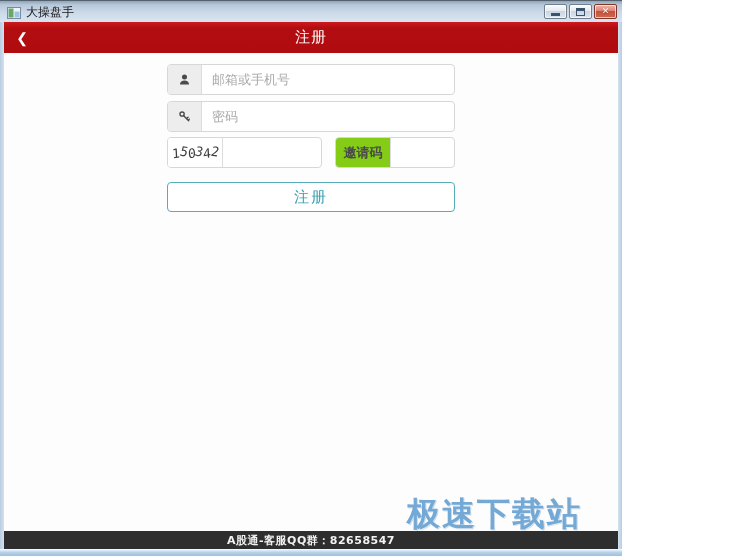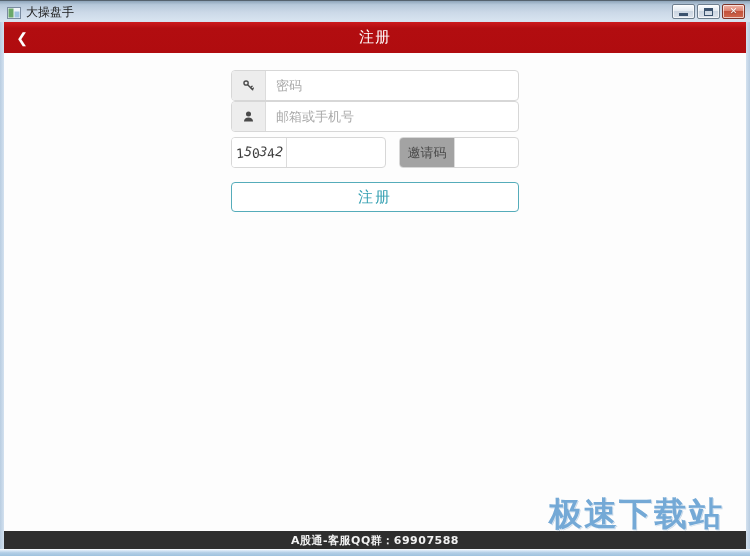--- a/index.html
+++ b/index.html
@@ -1,17 +1,17 @@
 <!DOCTYPE html>
 <html><head>
 <meta charset="utf-8">
 <style>
   * { margin:0; padding:0; box-sizing:border-box; }
   html,body { width:750px; height:556px; font-family:"DejaVu Sans","Liberation Sans",sans-serif; }
-  .window { position:relative; width:750px; height:556px; overflow:hidden; background:#fdfdfd; }
+  .window { position:relative; width:622px; height:556px; overflow:hidden; background:#fdfdfd; }
 
   
   .titlebar {
     height:22px; width:100%;
     background:linear-gradient(180deg,#8ea4ba 0%,#b6c8da 18%,#ccd9e8 55%,#d9e5f1 100%);
     border-top:1px solid #55626e;
     display:flex; align-items:center; position:relative;
   }
   .app-icon { width:14px; height:14px; margin:0 5px 0 7px; display:inline-block; }
   .win-title { font-size:12px; color:#1a1a1a; line-height:22px; }
@@ -80,35 +80,35 @@
     display:flex; align-items:center; justify-content:center; cursor:pointer;
   }
   .captcha-text {
     font-family:"DejaVu Sans Mono","Liberation Mono",monospace;
     font-size:13px; color:#3d3d3d; transform:skewX(-6deg); white-space:nowrap;
   }
   .charsplit span { display:inline-block; }
   .charsplit span:nth-child(odd)  { transform:rotate(-9deg) translateY(1px); }
   .charsplit span:nth-child(even) { transform:rotate(8deg)  translateY(-1px); }
   .label-cell {
-    width:55px; flex:none; background:#a3a3a3; border-right:1px solid #dcdcdc;
+    width:55px; flex:none; background:#84cc16; border-right:1px solid #dcdcdc;
     display:flex; align-items:center; justify-content:center;
-    font-size:13px; font-weight:normal; color:#4a4a4a;
+    font-size:13px; font-weight:bold; color:#4a4a4a;
   }
 
   .register-button {
     width:288px; height:30px; background:#fff;
     border:1px solid #55acba; border-radius:4px; cursor:pointer;
     font-size:15px; color:#35a0b2; letter-spacing:2px;
     font-family:"DejaVu Sans","Liberation Sans",sans-serif;
   }
 
   
   .watermark {
-    position:absolute; right:26px; top:492px; z-index:8;
+    position:absolute; right:40px; top:492px; z-index:8;
     font-size:33px; font-weight:bold; letter-spacing:2px;
     color:#74a9d6; text-shadow:0 1px 1px rgba(255,255,255,.6), 1px 1px 0 rgba(90,140,190,.35);
     pointer-events:none;
   }
 
   
   .footer {
     height:18px; margin:0 4px; background:#2e2e2e;
     display:flex; align-items:center; justify-content:center;
   }
@@ -149,60 +149,60 @@
   <div class="app-header">
     <div class="back-button">
       <span class="back-glyph">❮</span>
     </div>
     <span class="page-title">注册</span>
   </div>
 
   <div class="content">
     <div class="reg-form">
 
+      <div class="input-group">
+        <span class="icon-cell">
+          <svg width="13" height="13" viewBox="0 0 16 16">
+            <circle cx="8" cy="4.8" r="3.1" fill="#4a4a4a"></circle>
+            <path d="M2.4 14c0-3.1 2.6-4.9 5.6-4.9s5.6 1.8 5.6 4.9z" fill="#4a4a4a"></path>
+          </svg>
+        </span>
+        <input type="text" placeholder="邮箱或手机号" style="">
+      </div>
+
       <div class="input-group mt6">
         <span class="icon-cell">
           <svg width="13" height="13" viewBox="0 0 16 16">
             <g stroke="#4a4a4a" stroke-width="1.7" fill="none" stroke-linecap="round">
               <circle cx="5" cy="5" r="2.6"></circle>
               <path d="M7 7 L13.2 13.2"></path>
               <path d="M10.6 10.6 L12.4 8.8"></path>
               <path d="M12.6 12.6 L14.1 11.1" stroke-width="1.4"></path>
             </g>
           </svg>
         </span>
         <input type="password" placeholder="密码" style="">
       </div>
 
-      <div class="input-group">
-        <span class="icon-cell">
-          <svg width="13" height="13" viewBox="0 0 16 16">
-            <circle cx="8" cy="4.8" r="3.1" fill="#4a4a4a"></circle>
-            <path d="M2.4 14c0-3.1 2.6-4.9 5.6-4.9s5.6 1.8 5.6 4.9z" fill="#4a4a4a"></path>
-          </svg>
-        </span>
-        <input type="text" placeholder="邮箱或手机号" style="">
-      </div>
-
       <div class="row3 mt5">
         <div class="input-group group-left">
           <span class="captcha-cell">
             <span class="captcha-text charsplit"><span>1</span><span>5</span><span>0</span><span>3</span><span>4</span><span>2</span></span>
           </span>
         </div>
         <div class="input-group group-right">
           <span class="label-cell">邀请码</span>
         </div>
       </div>
 
       <button class="register-button mt14">注册</button>
 
     </div>
   </div>
 
   <div class="watermark">极速下载站</div>
 
   <div class="footer">
-    <span class="footer-text">A股通-客服QQ群：69907588</span>
+    <span class="footer-text">A股通-客服QQ群：82658547</span>
   </div>
   <div class="bottom-strip"></div>
 
 </div>
 
 </body></html>

